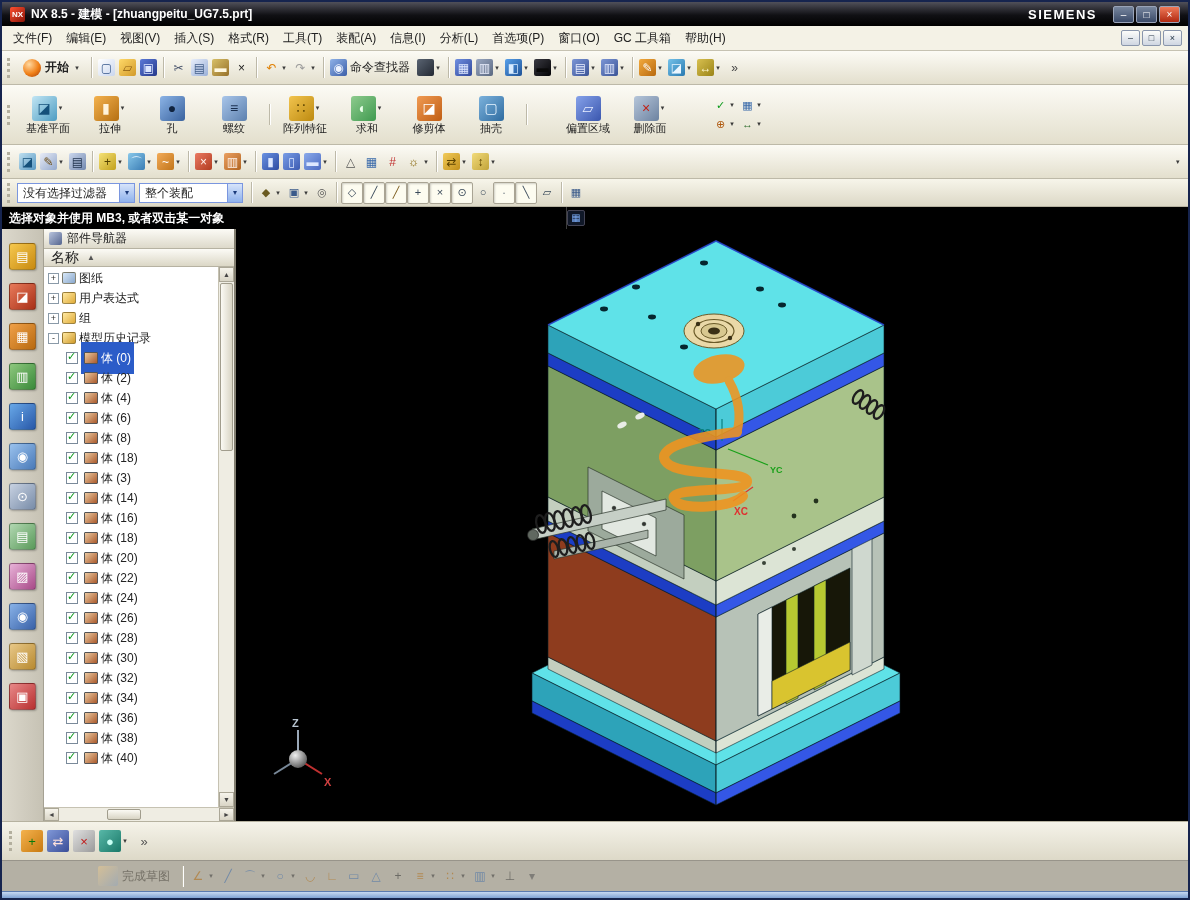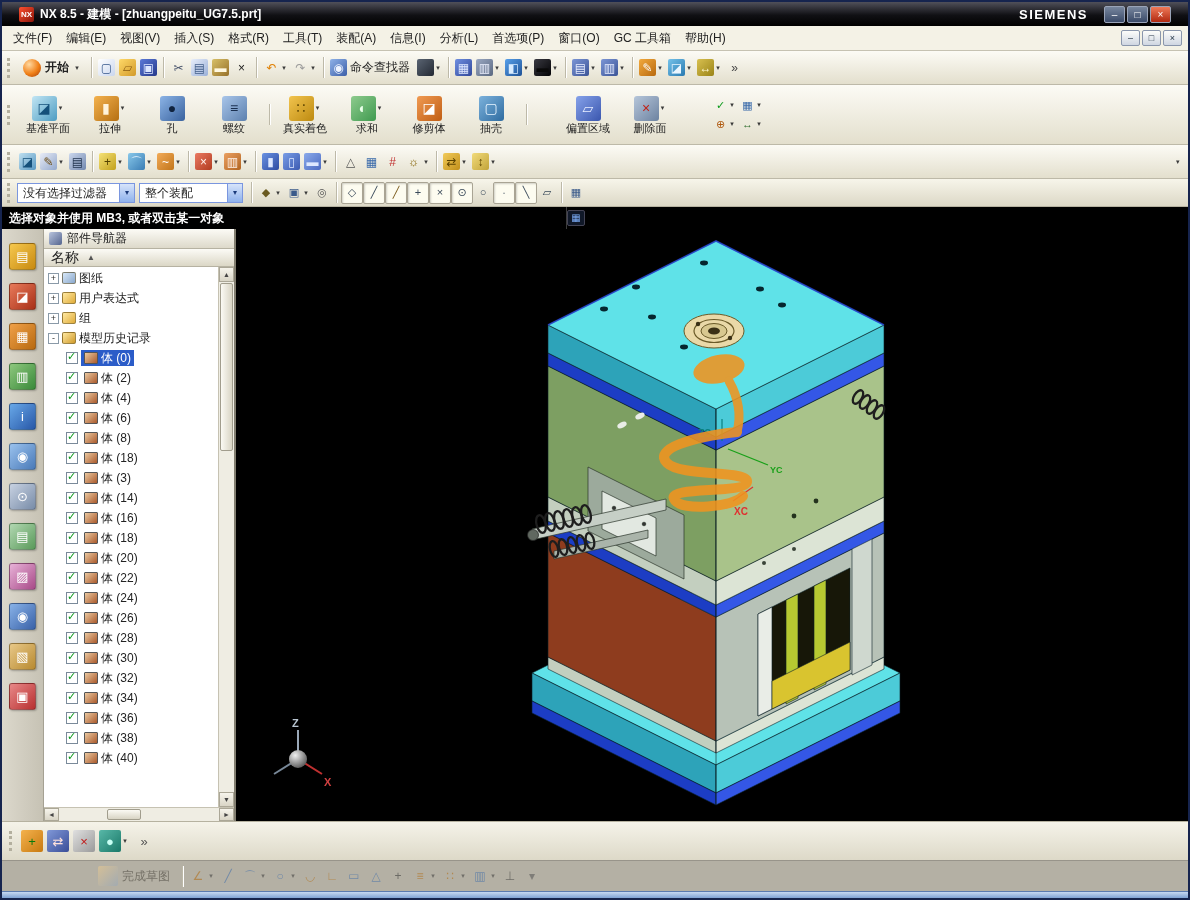--- a/index.html
+++ b/index.html
@@ -2,21 +2,21 @@
 <html><head>
 <meta charset="utf-8">
 <style>
   *{box-sizing:border-box;margin:0;padding:0;cursor:default;user-select:none}
   body{width:1190px;height:900px;overflow:hidden;background:#000;
        font-family:"Liberation Sans","DejaVu Sans",sans-serif;font-size:12px;color:#222}
   .window{width:1190px;height:900px;display:flex;flex-direction:column;
           border:2px solid #16244e;background:#ece9da}
   
   .titlebar{height:24px;flex:0 0 24px;background:linear-gradient(#50505a,#101014 55%,#000);
-            color:#fff;display:flex;align-items:center;padding:0 17px;gap:6px}
+            color:#fff;display:flex;align-items:center;padding:0 8px;gap:6px}
   .title-icon{width:15px;height:15px;border-radius:2px;background:linear-gradient(135deg,#ff5030,#8a1408);
               color:#fff;font-size:8px;font-weight:bold;display:flex;align-items:center;justify-content:center}
   .title-text{font-weight:bold;font-size:12px;white-space:nowrap}
   .brand{margin-left:auto;font-weight:bold;font-size:13px;letter-spacing:1.5px}
   .win-buttons{display:flex;gap:2px;margin-left:10px}
   .wbtn{width:21px;height:17px;border:1px solid #9aa4b8;border-radius:2px;color:#fff;
         font-size:10px;line-height:15px;text-align:center;background:linear-gradient(#77869e,#3a4a68)}
   .wbtn.close{background:linear-gradient(#ef7a58,#b02810)}
   .wbtn.min::after{content:"–"} .wbtn.max::after{content:"□"} .wbtn.close::after{content:"×"}
   
@@ -103,21 +103,21 @@
   .tree{flex:1;background:#fff;overflow:hidden;padding-top:1px}
   .tree-row{height:20px;display:flex;align-items:center;gap:3px;padding-left:4px;white-space:nowrap;font-size:12px}
   .expander{width:11px;height:11px;flex:0 0 11px;border:1px solid #8a9aa8;background:#fff;
             font-size:9px;line-height:9px;text-align:center;color:#333}
   .node-icon{width:14px;height:12px;border-radius:2px;border:1px solid rgba(90,70,20,.55)}
   .body-row{padding-left:22px}
   .chk{width:12px;height:12px;flex:0 0 12px;border:1px solid #7a8a9a;background:#fff;position:relative}
   .chk::after{content:"✓";position:absolute;top:-3px;left:0;color:#0a9a1a;font-weight:bold;font-size:11px}
   .body-icon{width:14px;height:12px;border-radius:1px;border:1px solid #555;
              background:linear-gradient(135deg,#ecc9a0,#aa5a2c)}
-  .hl{display:flex;align-items:center;gap:3px;height:16px;padding:0 3px}
+  .hl{display:flex;align-items:center;gap:3px;height:32px;padding:0 3px}
   .hl.sel{background:#2b5cc8;color:#fff}
   .vscroll{width:16px;flex:0 0 16px;background:#efede3;border-left:1px solid #c6c2b2;
            display:flex;flex-direction:column}
   .vs-btn{height:15px;flex:0 0 15px;background:linear-gradient(#f6f4ec,#d9d5c6);border:1px solid #aba797;
           font-size:7px;color:#444;text-align:center;line-height:13px}
   .vs-up::after{content:"▲"} .vs-down::after{content:"▼"}
   .vs-thumb{height:168px;margin:1px;background:linear-gradient(90deg,#fbfaf4,#d8d4c4);
             border:1px solid #a19d8d;border-radius:2px}
   .vs-down{margin-top:auto}
   .hscroll{height:14px;flex:0 0 14px;background:#efede3;border-top:1px solid #c6c2b2;display:flex}
@@ -478,21 +478,21 @@
         </span>
         <span class="tb-item">
 
           <span class="feat-btn">
             <span class="feat-top">
               <span class="feat-icon" style="background: linear-gradient(135deg, rgb(242, 196, 78), rgb(189, 138, 16));">
                 <span style="color: rgb(92, 67, 0);">∷</span>
               </span>
               <span class="caret"></span>
             </span>
-            <span class="feat-label">真实着色</span>
+            <span class="feat-label">阵列特征</span>
           </span>
         </span>
         <span class="tb-item">
 
           <span class="feat-btn">
             <span class="feat-top">
               <span class="feat-icon" style="background: linear-gradient(135deg, rgb(142, 203, 142), rgb(63, 154, 79));">
                 <span style="color: rgb(234, 255, 234);">◐</span>
               </span>
               <span class="caret"></span>

